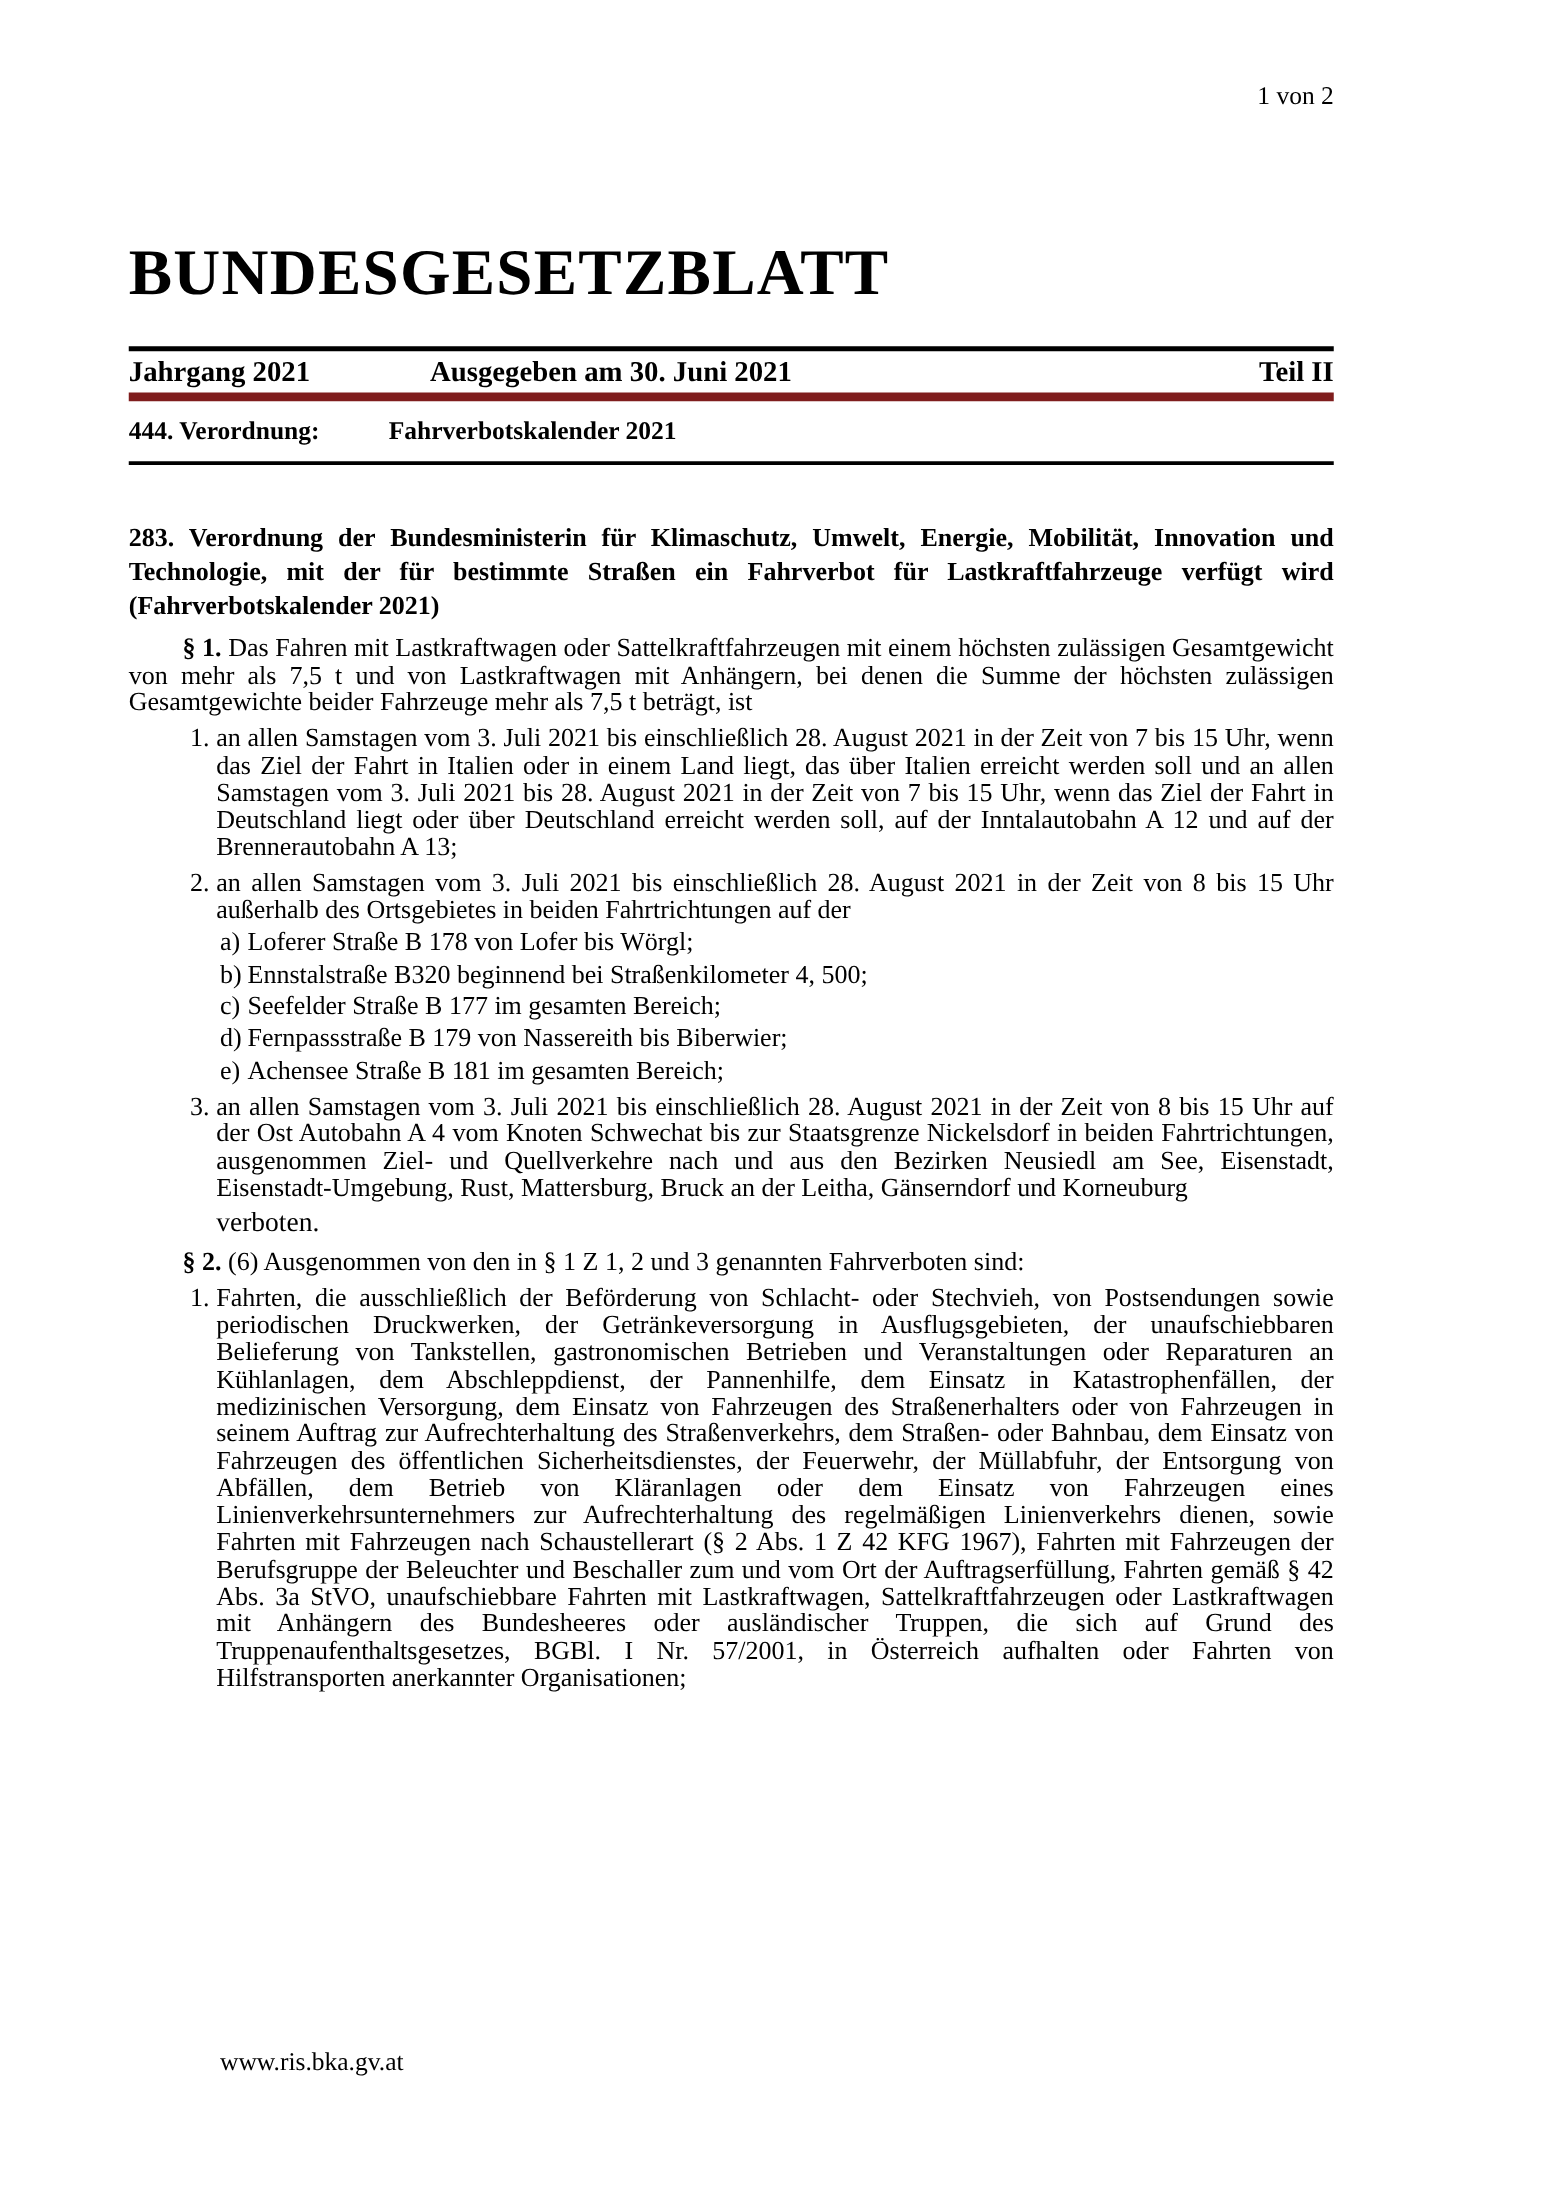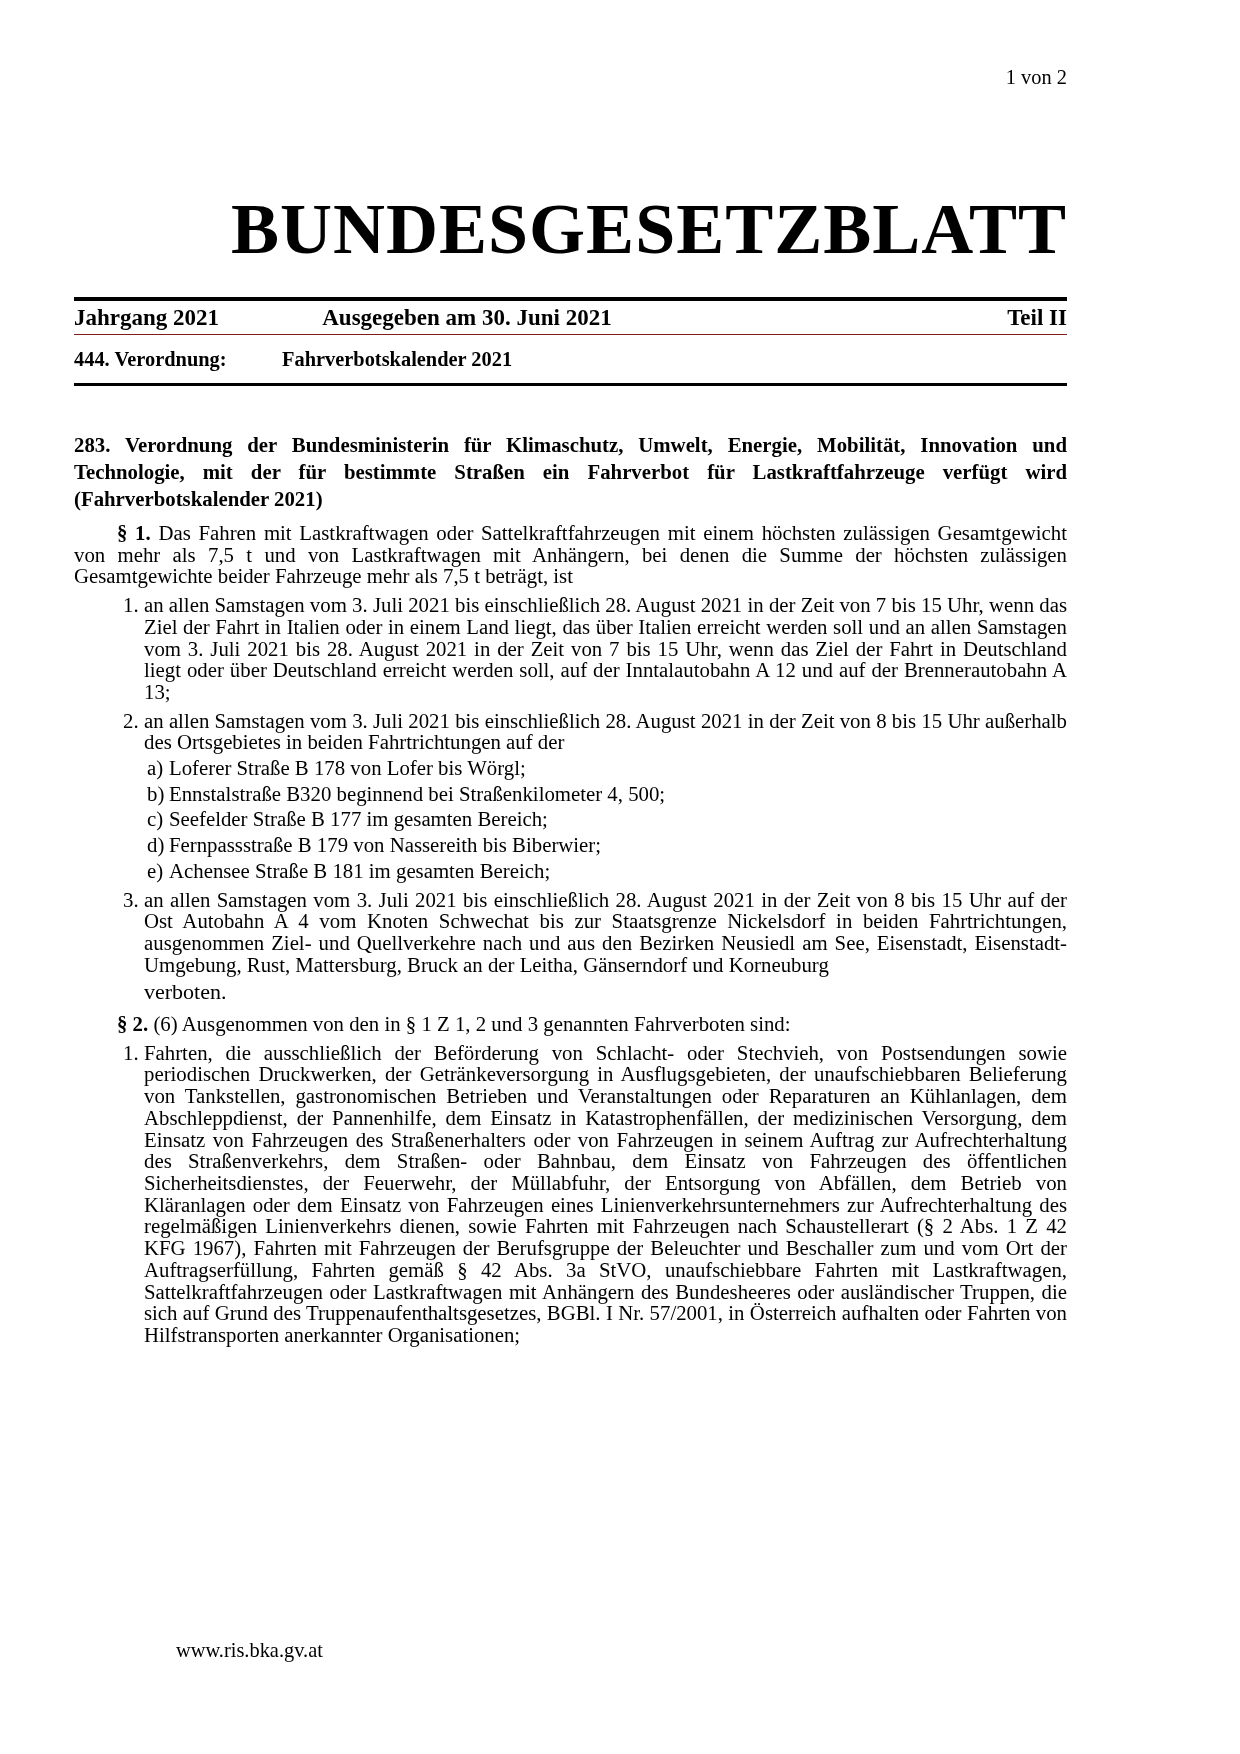--- a/index.html
+++ b/index.html
@@ -5,50 +5,50 @@
   html, body { margin: 0; padding: 0; background: #ffffff; }
   .page {
     position: relative;
     width: 1240px;
     height: 1754px;
     margin: 0 auto;
     background: #ffffff;
     color: #000000;
     font-family: "Liberation Serif", "DejaVu Serif", serif;
     box-sizing: border-box;
-    padding: 65px 173px 0 74px;
+    padding: 65px 173px 0 103px;
     overflow: hidden;
   }
   .pageno {
     text-align: right;
     font-size: 20.4px;
     line-height: 24px;
   }
   .title {
-    text-align: right;
-    font-size: 72px;
+    text-align: left;
+    font-size: 52px;
     font-weight: bold;
     line-height: 1;
     letter-spacing: 1px;
     margin-top: 104px;
     white-space: nowrap;
   }
   .subtitle {
     text-align: center;
     font-size: 44px;
     font-weight: bold;
     line-height: 1.1;
     letter-spacing: 1px;
     margin-top: 12px;
     white-space: nowrap;
   }
   .band {
     margin-top: 32px;
     border-top: 4px solid #000;
-    border-bottom: 1px solid #7f1d1d;
+    border-bottom: 7px solid #7f1d1d;
     padding: 3px 0 3px 0;
     display: flex;
     align-items: baseline;
     font-size: 23px;
     font-weight: bold;
     line-height: 27px;
   }
   .band .l { flex: 1; text-align: left; }
   .band .c { flex: 2; }
   .band .r { flex: 1; text-align: right; }

